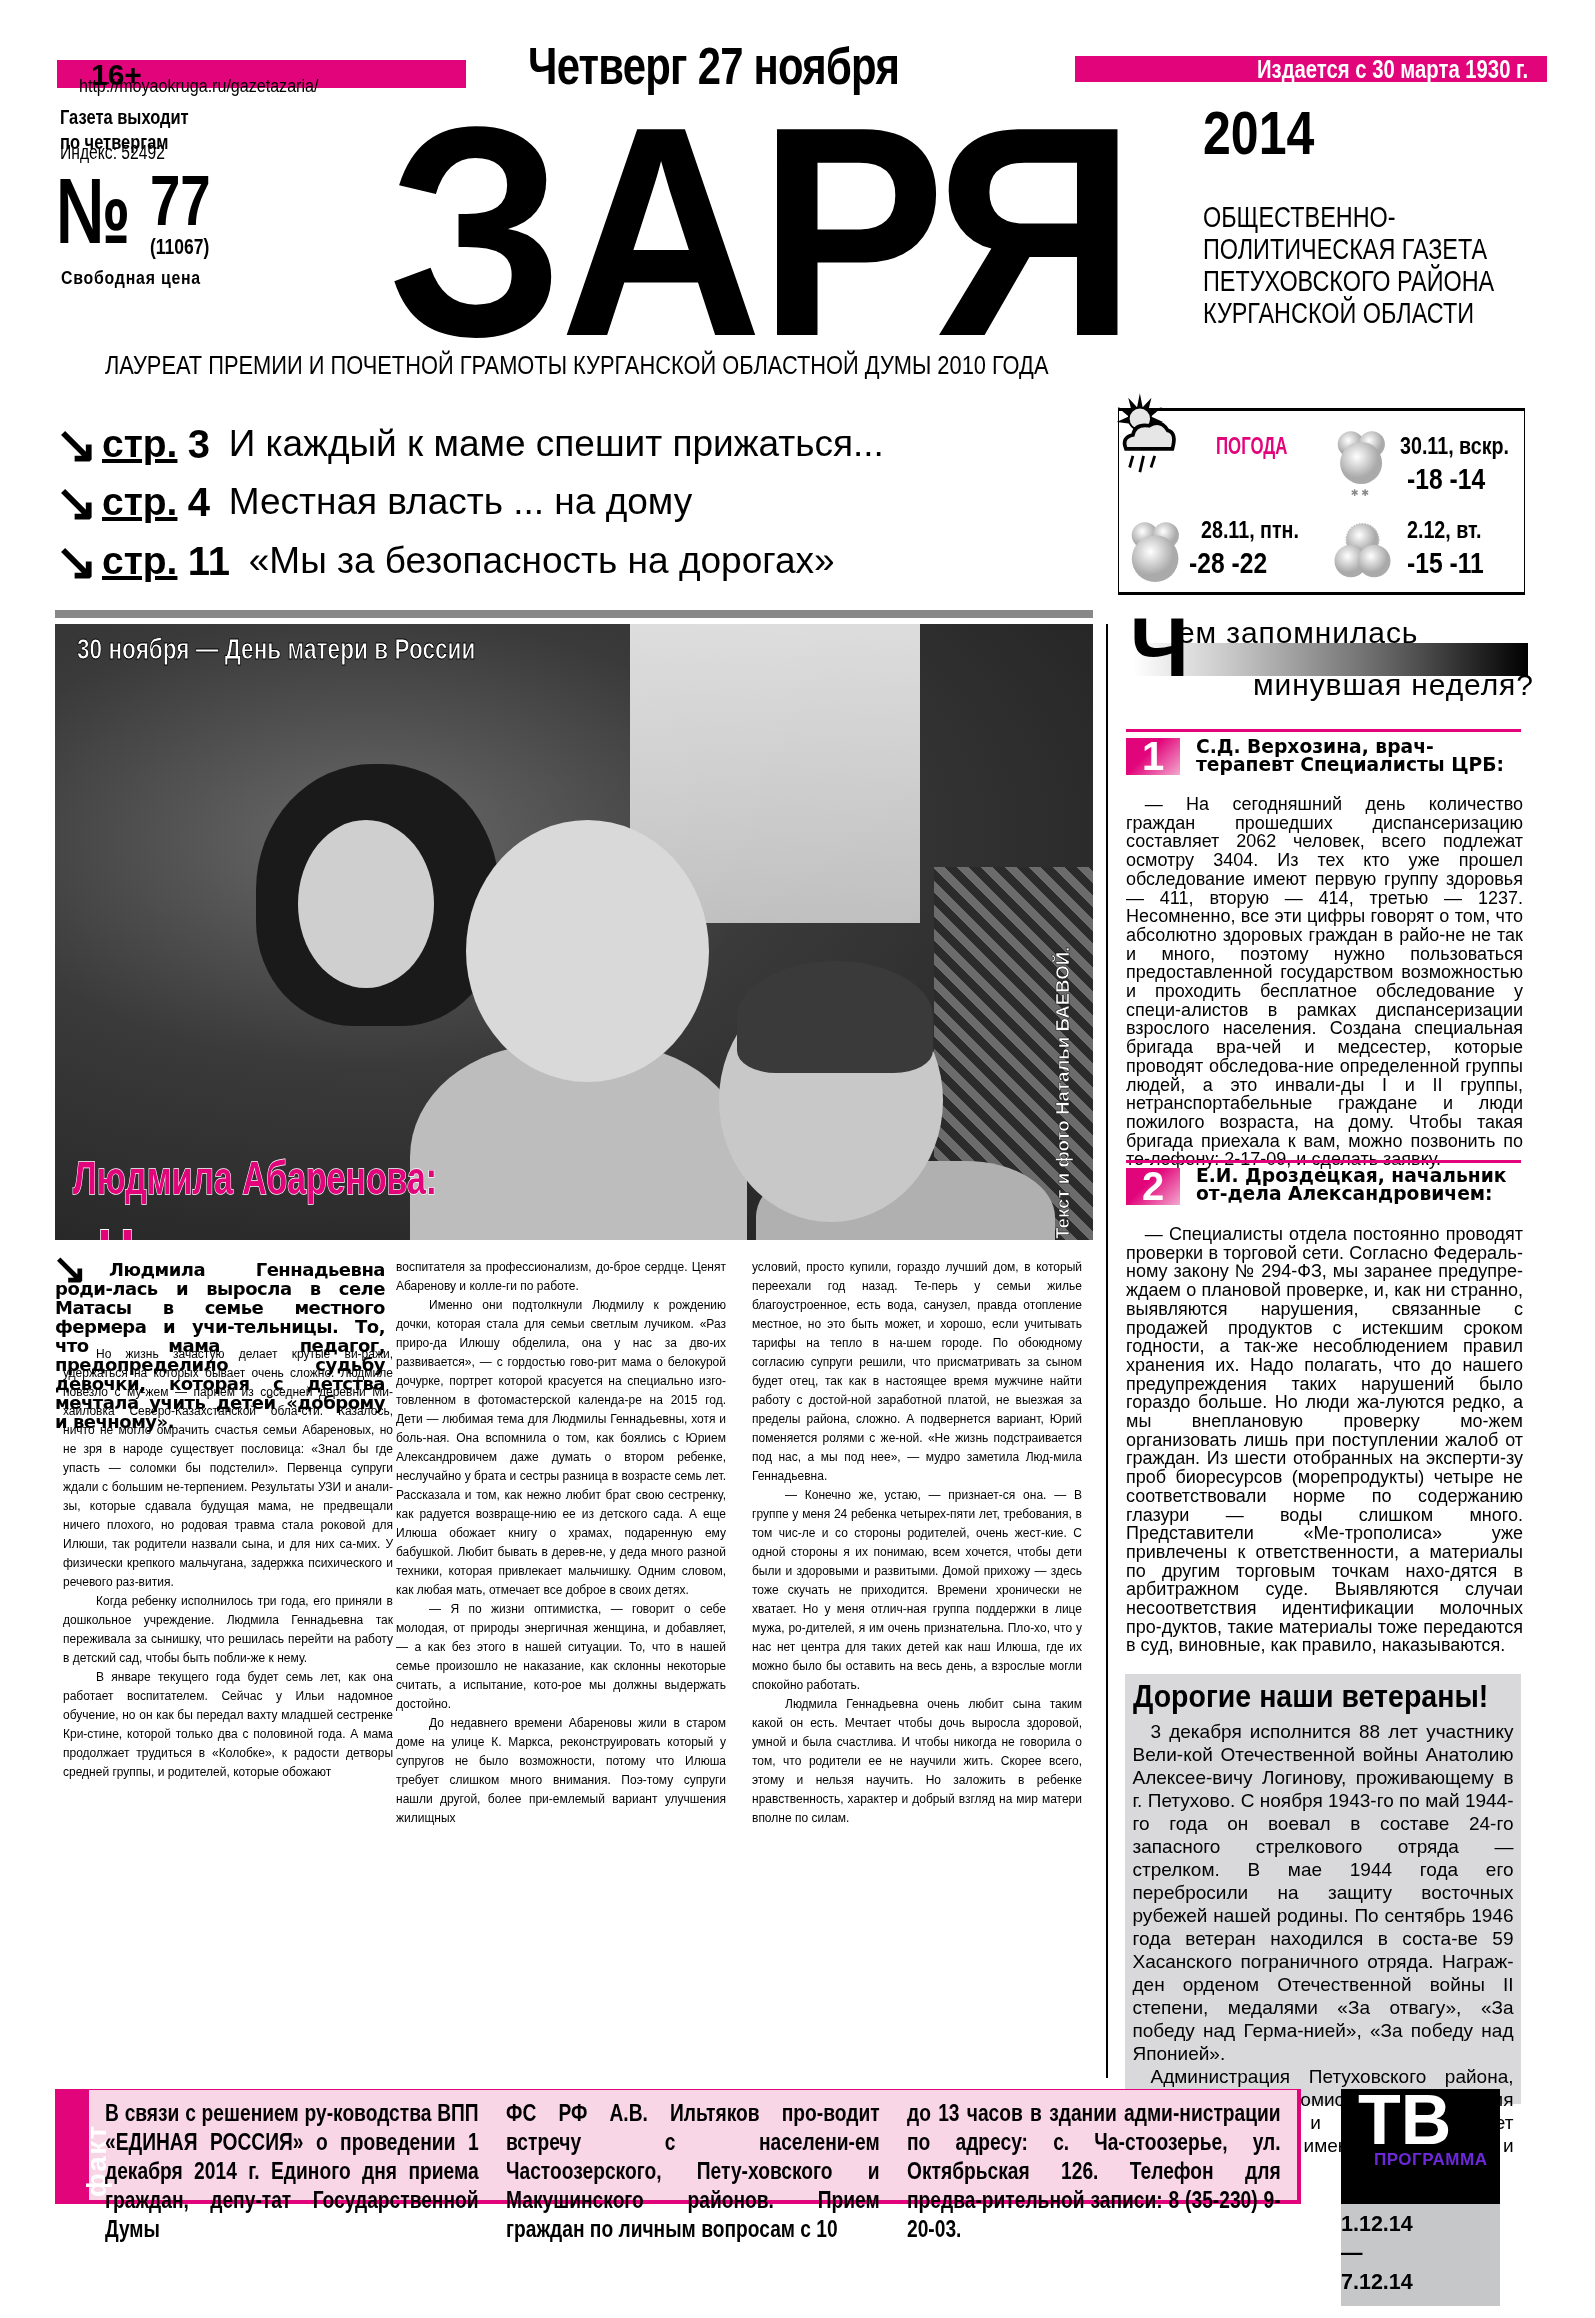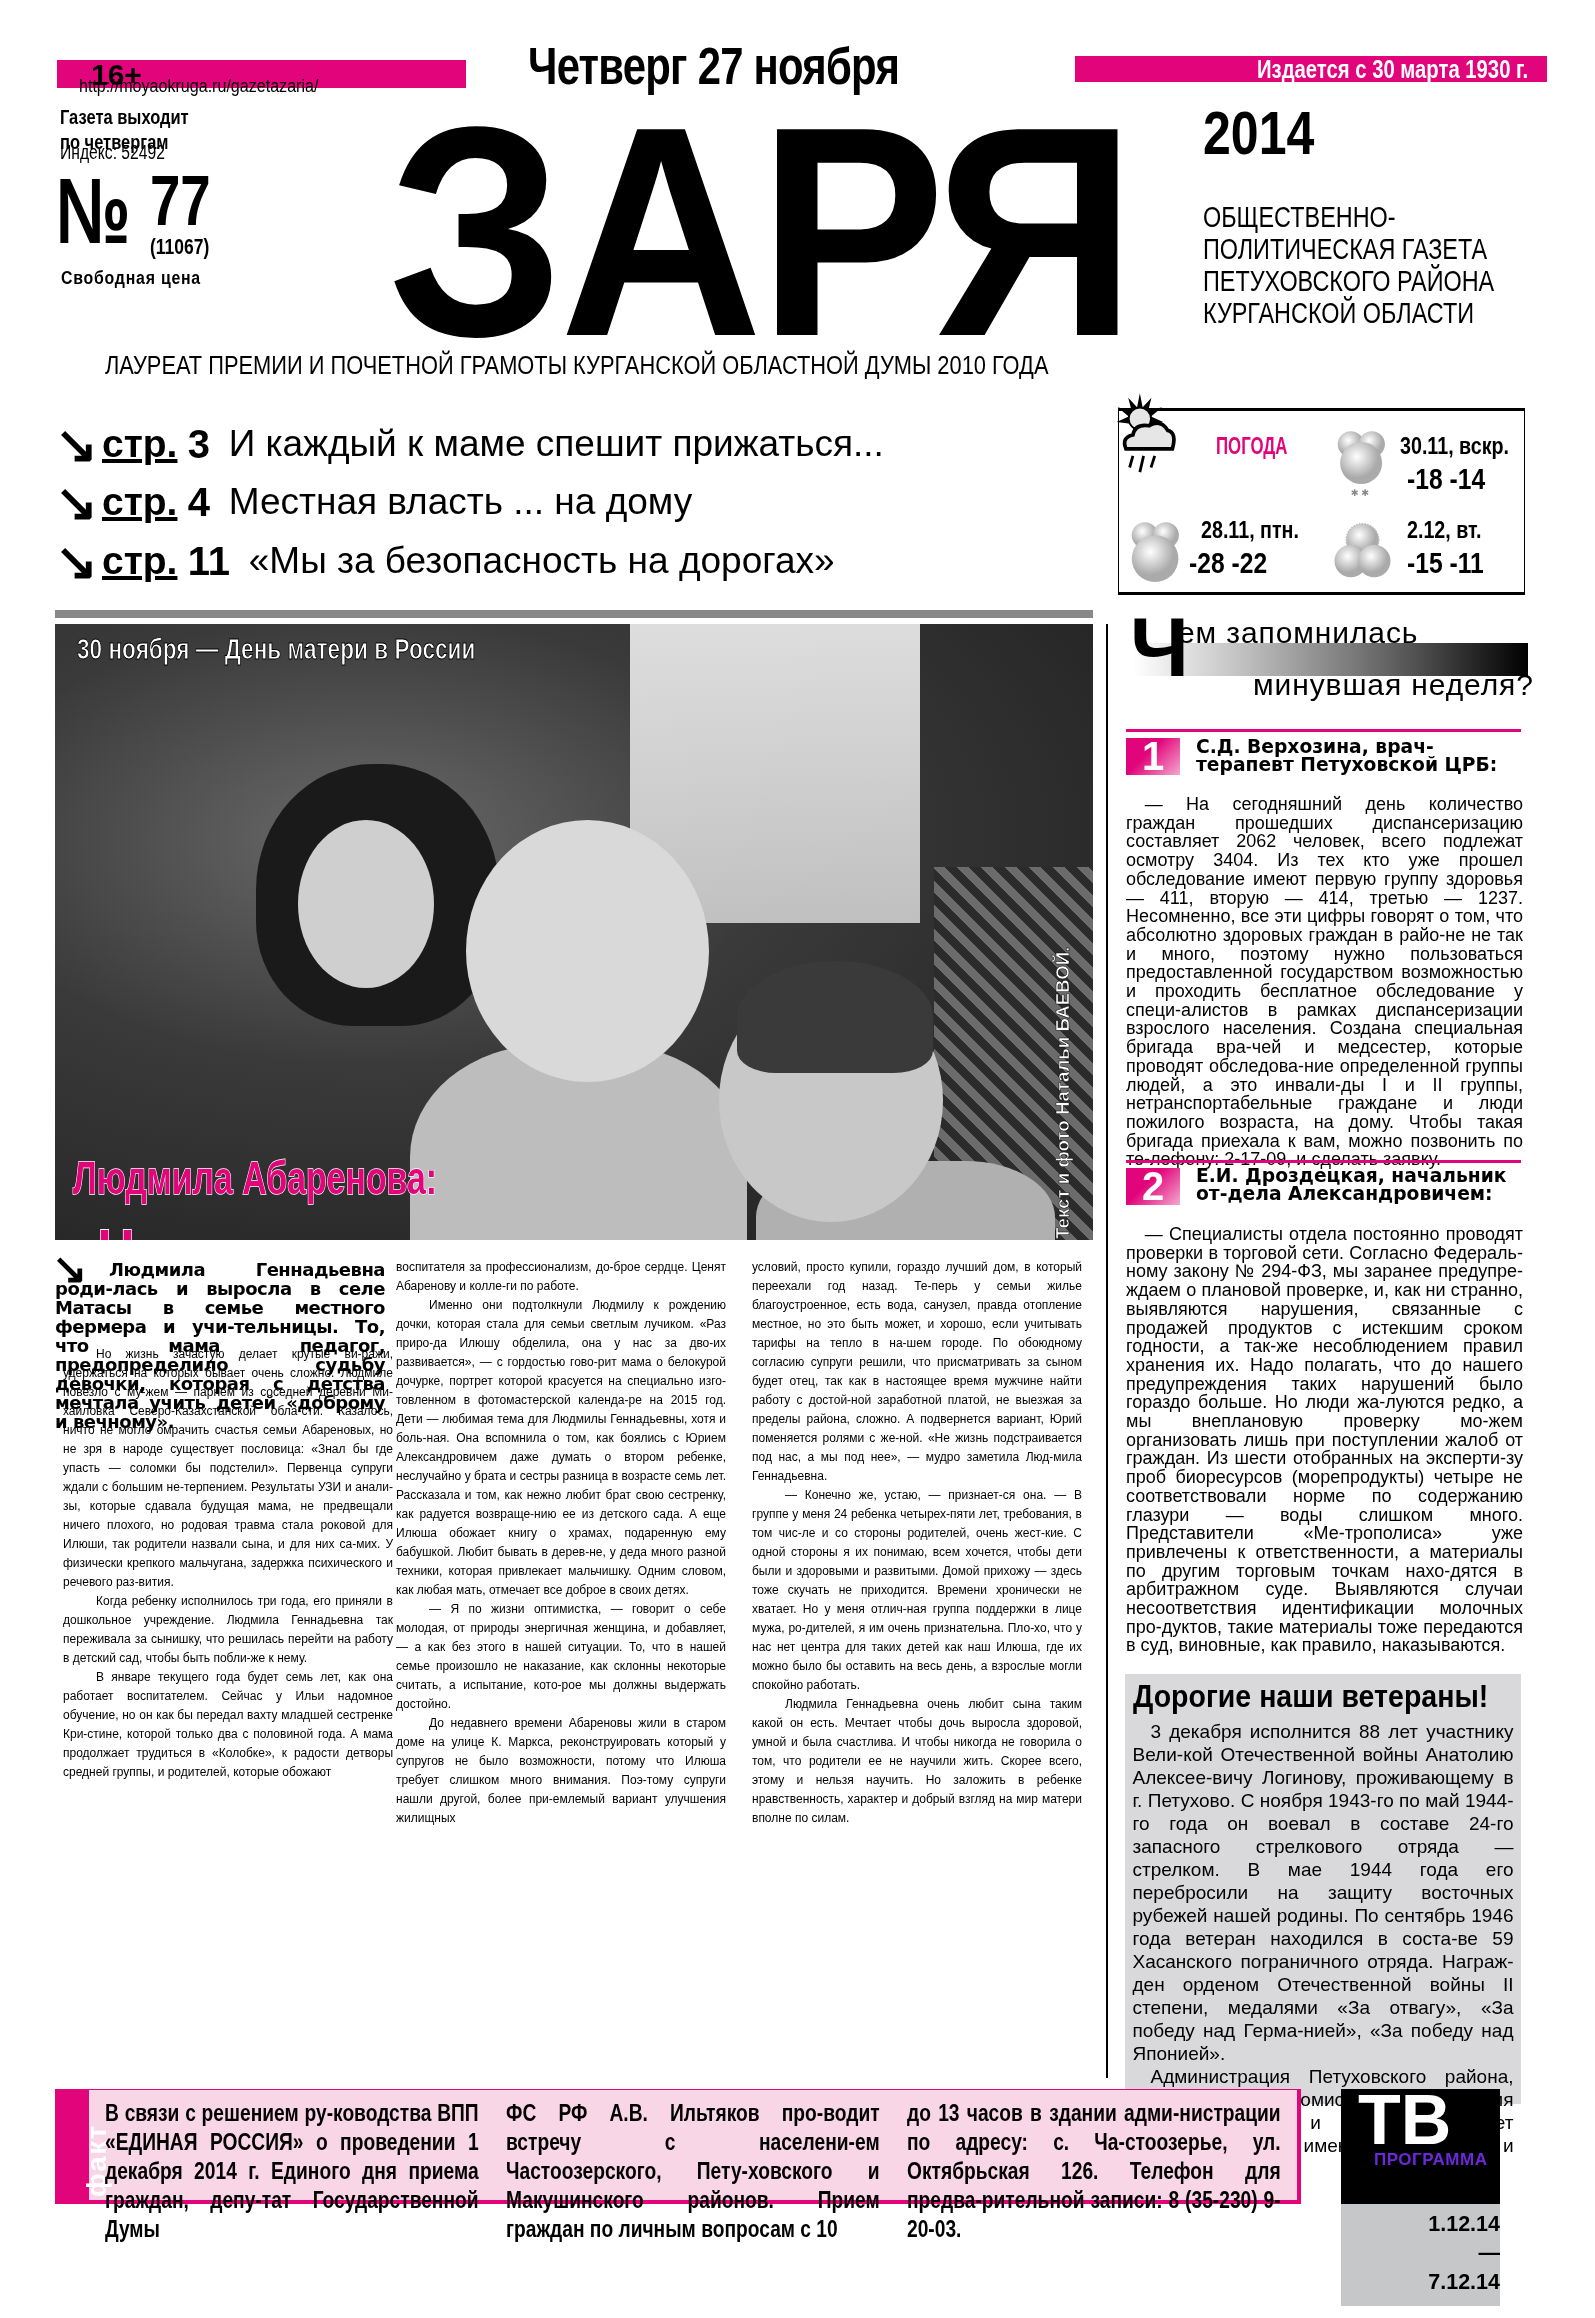--- a/index.html
+++ b/index.html
@@ -78,21 +78,21 @@
 #vet-body p{text-indent:18px}
 
 #fact{left:55px;top:2089px;width:1246px;height:115px;background:#e2047a}
 #fact-inner{left:89px;top:2090px;width:1208px;height:110px;background:#f9d6e6}
 #fact-label{left:82px;top:2197px;font-size:27px;font-weight:bold;color:#fff;transform:rotate(-90deg);transform-origin:left top;letter-spacing:1.9px}
 .fact-col{top:2098px;width:374px;font-size:24px;font-weight:bold;line-height:29px;text-align:justify;transform:scaleX(0.8);transform-origin:left top;width:467px}
 #f1{left:105px}#f2{left:506px}#f3{left:907px}
 #tv{left:1341px;top:2089px;width:159px;height:115px;background:#000}
 #tv-big{left:1358px;top:2085px;font-size:70px;font-weight:bold;color:#fff;line-height:70px}
 #tv-prog{left:1374px;top:2150px;font-size:17px;font-weight:bold;color:#6d28d9;letter-spacing:0.5px}
-#tv-dates{left:1341px;top:2204px;width:159px;height:102px;background:#c6c7c9;text-align:right;font-size:21.5px;font-weight:bold;line-height:29px;padding-top:5.6px}
+#tv-dates{left:1341px;top:2204px;width:159px;height:102px;background:#c6c7c9;text-align:left;font-size:21.5px;font-weight:bold;line-height:29px;padding-top:5.6px}
 </style>
 </head>
 <body>
 
 <div class="abs pinkbar" id="age-bar"></div>
 <div class="abs" id="age">16+</div>
 <div class="abs" id="date">Четверг 27 ноября</div>
 <div class="abs pinkbar" id="since-bar"></div>
 <div class="abs" id="since">Издается с 30 марта 1930 г.</div>
 <a class="abs" id="url" style="color:#000;text-decoration:none">http://moyaokruga.ru/gazetazaria/</a>
@@ -214,21 +214,21 @@
 </div>
 
 <div class="abs" id="vrule"></div>
 <div class="abs" id="week-grad"></div>
 <div class="abs" id="week-ch">Ч</div>
 <div class="abs" id="week-t1">ем запомнилась</div>
 <div class="abs" id="week-t2">минувшая неделя?</div>
 
 <div class="abs q-rule" style="top:729px"></div>
 <div class="abs q-num" style="top:738px">1</div>
-<div class="abs q-head" style="top:738px">С.Д.  Верхозина, врач-терапевт Петуховской ЦРБ:</div>
+<div class="abs q-head" style="top:738px">С.Д.  Верхозина, врач-терапевт Специалисты ЦРБ:</div>
 <div class="abs q-body" style="top:795px">
     <p>— На сегодняшний день количество граждан прошедших диспансеризацию составляет 2062 человек, всего подлежат осмотру 3404. Из тех кто уже прошел обследование имеют первую группу здоровья — 411, вторую — 414, третью — 1237. Несомненно, все эти цифры говорят о том, что абсолютно здоровых граждан в райо-не не так и много, поэтому нужно пользоваться предоставленной государством возможностью и проходить бесплатное обследование у специ-алистов в рамках диспансеризации взрослого населения. Создана специальная бригада вра-чей и медсестер, которые проводят обследова-ние определенной группы людей, а это инвали-ды I и II группы, нетранспортабельные граждане и люди пожилого возраста, на дому. Чтобы такая бригада приехала к вам, можно позвонить по те-лефону: 2-17-09, и сделать заявку.</p>
   </div>
 
 <div class="abs q-rule" style="top:1160px"></div>
 <div class="abs q-num" style="top:1168px">2</div>
 <div class="abs q-head" style="top:1167px">Е.И. Дроздецкая, начальник от-дела Александровичем:</div>
 <div class="abs q-body" style="top:1225px">
     <p>— Специалисты отдела постоянно проводят проверки в торговой сети. Согласно Федераль-ному закону № 294-ФЗ, мы заранее предупре-ждаем о плановой проверке, и, как ни странно, выявляются нарушения, связанные с продажей продуктов с истекшим сроком годности, а так-же несоблюдением правил хранения их. Надо полагать, что до нашего предупреждения таких нарушений было гораздо больше. Но люди жа-луются редко, а мы внеплановую проверку мо-жем организовать лишь при поступлении жалоб от граждан. Из шести отобранных на эксперти-зу проб биоресурсов (морепродукты) четыре не соответствовали норме по содержанию глазури — воды слишком много. Представители «Ме-трополиса» уже привлечены к ответственности, а материалы по другим торговым точкам нахо-дятся в арбитражном суде. Выявляются случаи несоответствия идентификации молочных про-дуктов, такие материалы тоже передаются в суд, виновные, как правило, наказываются.</p>
   </div>

